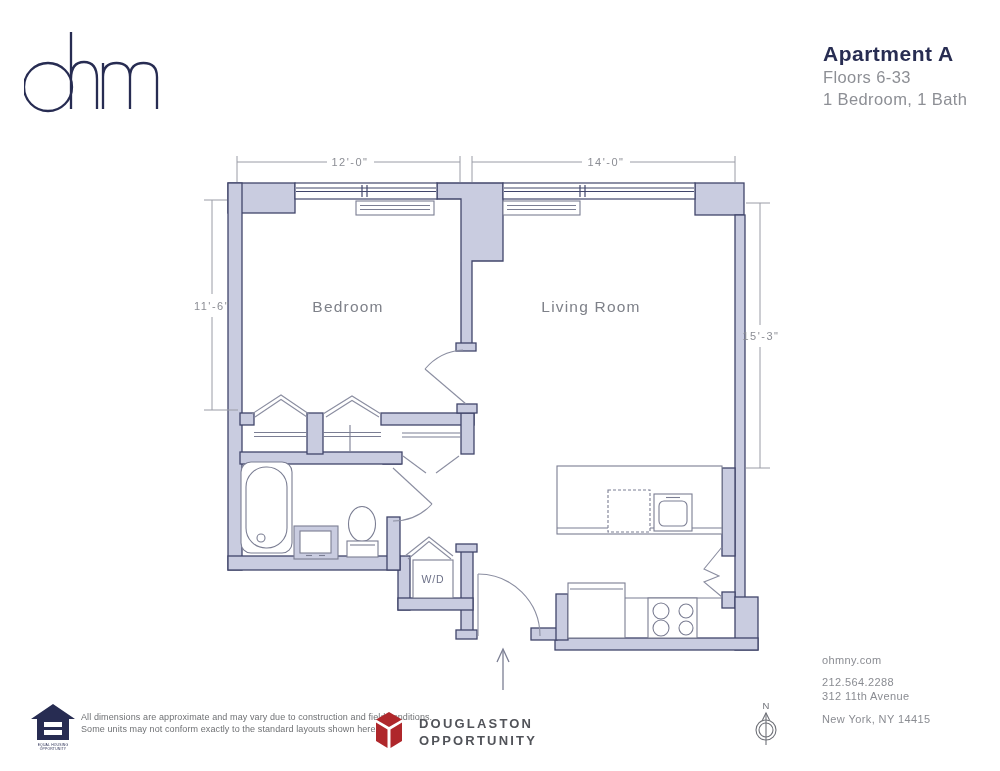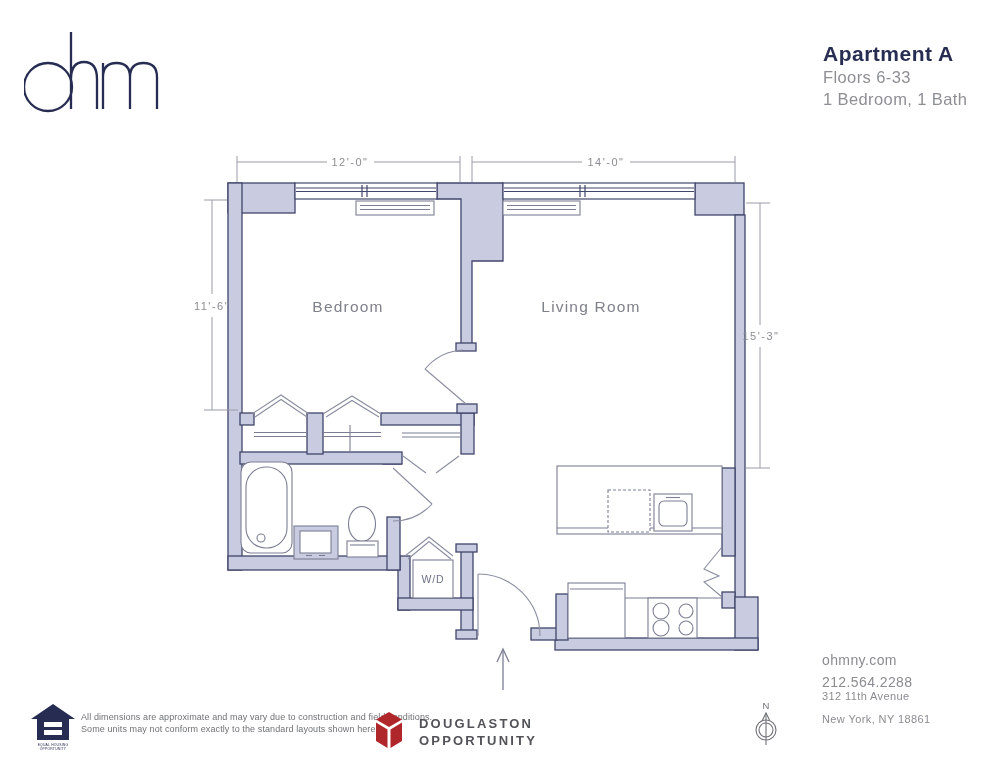--- a/index.html
+++ b/index.html
@@ -5,21 +5,21 @@
   html,body{margin:0;padding:0;background:#ffffff;}
   body{width:1000px;height:771px;position:relative;font-family:"Liberation Sans",sans-serif;-webkit-font-smoothing:antialiased;}
   .abs{position:absolute;}
   
   .unit-info{left:823px;top:42px;width:200px;}
   .unit-title{font-size:21px;font-weight:bold;color:#282d52;letter-spacing:.5px;line-height:24px;}
   .unit-sub{font-size:16.5px;color:#8d8f95;letter-spacing:.4px;line-height:22px;}
   
   .disclaimer{left:81px;top:712px;font-size:9px;color:#6f7174;line-height:11.5px;letter-spacing:.1px;}
   .dev-text{left:419px;top:716px;font-size:13px;font-weight:bold;color:#515359;letter-spacing:2.2px;line-height:16.5px;}
-  .contact{left:822px;top:649px;font-size:14px;color:#8a8c92;letter-spacing:.4px;line-height:22px;}
+  .contact{left:822px;top:649px;font-size:11px;color:#8a8c92;letter-spacing:.4px;line-height:22px;}
   .address{left:822px;top:685px;font-size:11px;color:#8a8c92;letter-spacing:.4px;line-height:23px;}
   svg text{font-family:"Liberation Sans",sans-serif;}
   .dim-text{font-size:11px;fill:#8b8d94;letter-spacing:1.5px;}
   .room-text{font-size:15.5px;fill:#7e8189;letter-spacing:1.2px;}
   .wd-text{font-size:10.5px;fill:#6d7188;letter-spacing:.8px;}
   .eho-text{font-size:3.4px;fill:#272c52;letter-spacing:.2px;}
 </style>
 </head>
 <body>
 
@@ -224,14 +224,14 @@
   </g>
 </svg>
 
 <div class="abs contact">
   <div>ohmny.com</div>
   <div>212.564.2288</div>
 </div>
 
 <div class="abs address">
   <div>312 11th Avenue</div>
-  <div>New York, NY 18861</div>
+  <div>New York, NY 14415</div>
 </div>
 
 </body></html>

